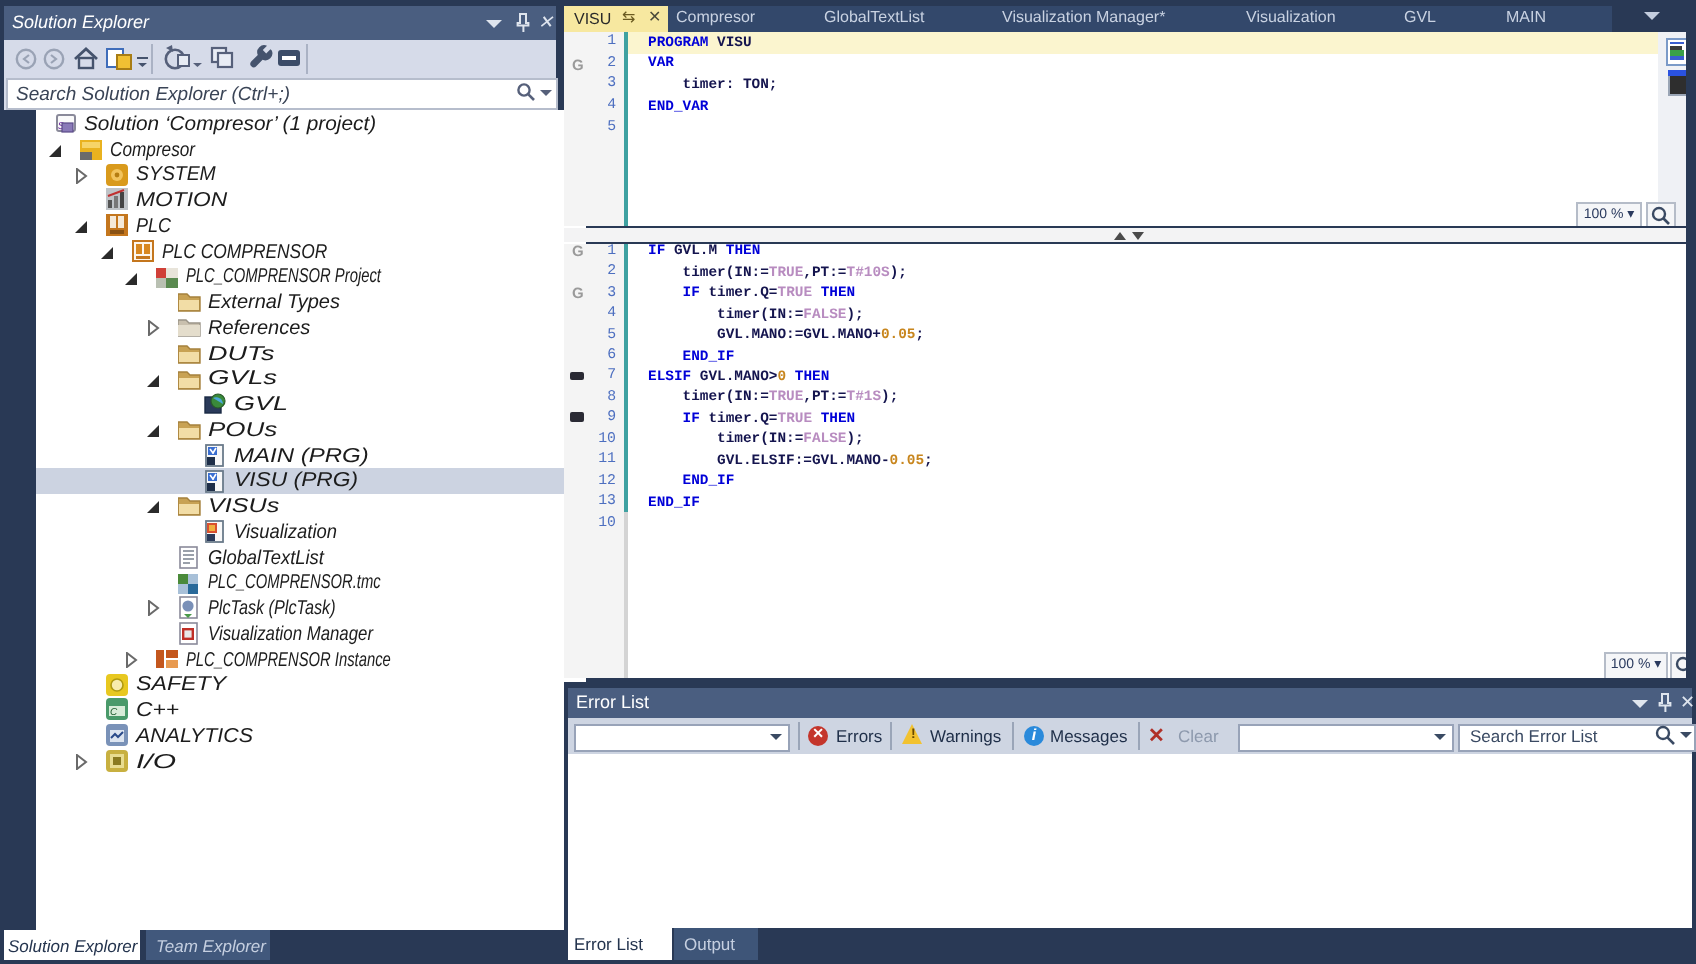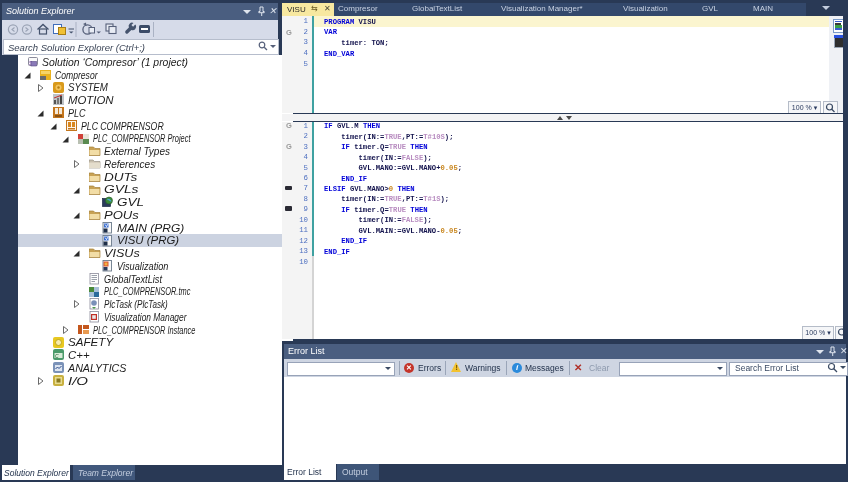--- a/index.html
+++ b/index.html
@@ -422,21 +422,21 @@
 <div class="code" style="left:42px;top:0.3px;"><span class="kw">IF</span> <span class="id">GVL.M</span> <span class="kw">THEN</span></div>
 <div class="code" style="left:42px;top:10.8px;">    <span class="id">timer(IN:=</span><span class="cst">TRUE</span><span class="id">,PT:=</span><span class="cst">T#10S</span><span class="id">);</span></div>
 <div class="code" style="left:42px;top:21.2px;">    <span class="kw">IF</span> <span class="id">timer.Q=</span><span class="cst">TRUE</span> <span class="kw">THEN</span></div>
 <div class="code" style="left:42px;top:31.6px;">        <span class="id">timer(IN:=</span><span class="cst">FALSE</span><span class="id">);</span></div>
 <div class="code" style="left:42px;top:42.1px;">        <span class="id">GVL.MANO:=GVL.MANO+</span><span class="num">0.05</span><span class="id">;</span></div>
 <div class="code" style="left:42px;top:52.5px;">    <span class="kw">END_IF</span></div>
 <div class="code" style="left:42px;top:63.0px;"><span class="kw">ELSIF</span> <span class="id">GVL.MANO&gt;</span><span class="num">0</span> <span class="kw">THEN</span></div>
 <div class="code" style="left:42px;top:73.4px;">    <span class="id">timer(IN:=</span><span class="cst">TRUE</span><span class="id">,PT:=</span><span class="cst">T#1S</span><span class="id">);</span></div>
 <div class="code" style="left:42px;top:83.9px;">    <span class="kw">IF</span> <span class="id">timer.Q=</span><span class="cst">TRUE</span> <span class="kw">THEN</span></div>
 <div class="code" style="left:42px;top:94.3px;">        <span class="id">timer(IN:=</span><span class="cst">FALSE</span><span class="id">);</span></div>
-<div class="code" style="left:42px;top:104.8px;">        <span class="id">GVL.MAIN:=GVL.MANO-</span><span class="num">0.05</span><span class="id">;</span></div>
+<div class="code" style="left:42px;top:104.8px;">        <span class="id">GVL.ELSIF:=GVL.MANO-</span><span class="num">0.05</span><span class="id">;</span></div>
 <div class="code" style="left:42px;top:115.2px;">    <span class="kw">END_IF</span></div>
 <div class="code" style="left:42px;top:125.7px;"><span class="kw">END_IF</span></div>
 <div class="abs" style="left:520px;top:204px;width:30px;height:12px;background:#f5f6f8;border:1px solid #b5bcc8;font-size:7px;color:#2a3a5e;text-align:center;line-height:12px;">100 %  ▾</div>
 <div class="abs" style="left:553px;top:204px;width:13px;height:12px;background:#f5f6f8;border:1px solid #b5bcc8;">
       <svg width="13" height="12">
         <circle cx="5.5" cy="5" r="3" fill="none" stroke="#3a4a63" stroke-width="1.2"></circle>
         <path d="M7.5 7 L10.5 10" stroke="#3a4a63" stroke-width="1.3"></path>
       </svg>
     </div>
 </div>

